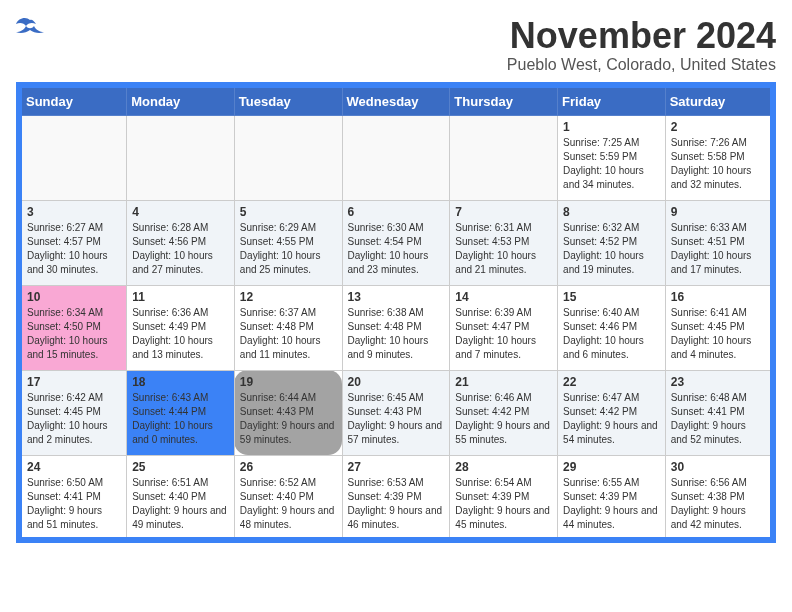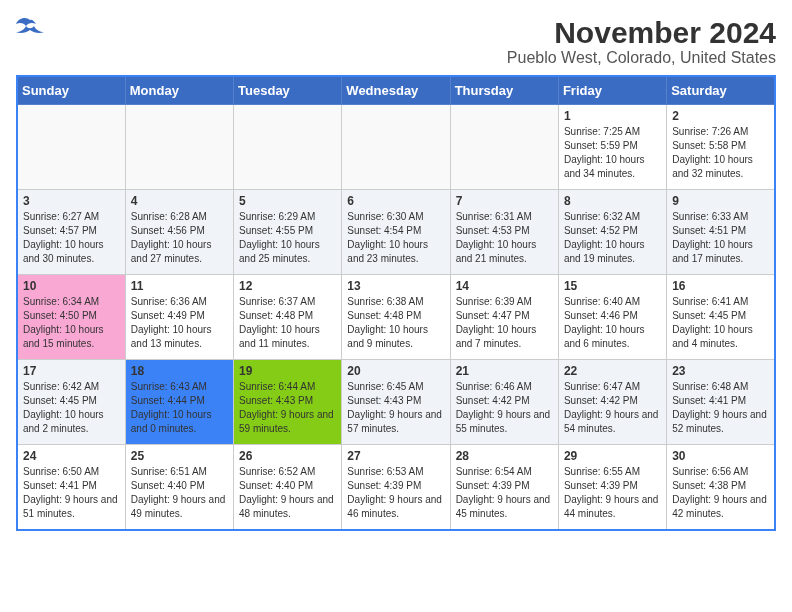--- a/index.html
+++ b/index.html
@@ -32,33 +32,33 @@
       color: #4a90d9;
     }
     .logo-bird {
       width: 28px;
       height: 22px;
     }
     .title-area {
       text-align: right;
     }
     .month-title {
-      font-size: 30px;
+      font-size: 36px;
       font-weight: bold;
       color: #333;
       line-height: 1.1;
     }
     .location-title {
       font-size: 16px;
       color: #555;
     }
     .calendar {
       width: 100%;
       border-collapse: collapse;
-      border: 2px solid #3b82f6;
+      border: 6px solid #3b82f6;
     }
     .calendar th {
       background-color: #3a6cc4;
       color: #fff;
       font-size: 13px;
       font-weight: bold;
       padding: 6px 4px;
       text-align: left;
       border: 1px solid #5580cc;
     }
@@ -238,21 +238,21 @@
           <div class="day-info" style="white-space: pre-line;">Sunrise: 6:42 AM
 Sunset: 4:45 PM
 Daylight: 10 hours and 2 minutes.</div>
         </td>
         <td style="background: #3b82f6;">
           <span class="day-num">18</span>
           <div class="day-info" style="white-space: pre-line;">Sunrise: 6:43 AM
 Sunset: 4:44 PM
 Daylight: 10 hours and 0 minutes.</div>
         </td>
-        <td style="background: #84cc16;">
+        <td style="background: #a3a3a3; border-radius: 14px;">
           <span class="day-num">19</span>
           <div class="day-info" style="white-space: pre-line;">Sunrise: 6:44 AM
 Sunset: 4:43 PM
 Daylight: 9 hours and 59 minutes.</div>
         </td>
         <td style="background: rgb(240, 244, 248);">
           <span class="day-num">20</span>
           <div class="day-info" style="white-space: pre-line;">Sunrise: 6:45 AM
 Sunset: 4:43 PM
 Daylight: 9 hours and 57 minutes.</div>

